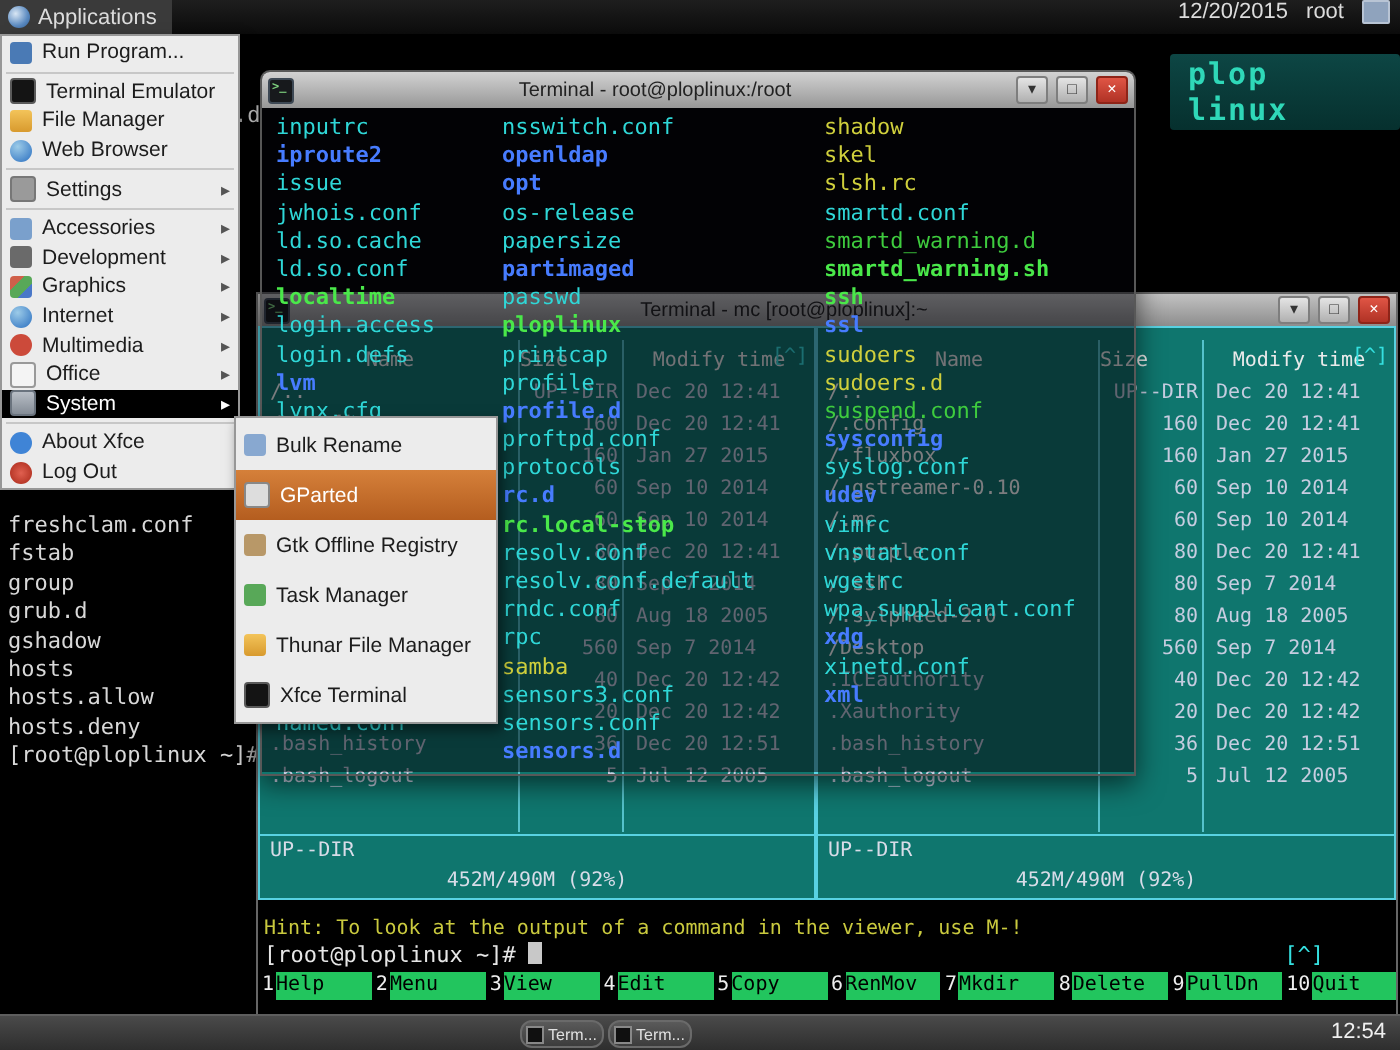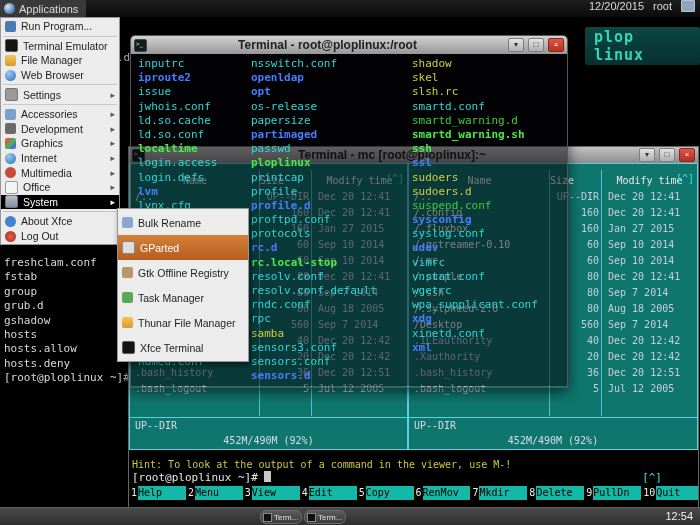--- a/index.html
+++ b/index.html
@@ -24,21 +24,21 @@
   .bgterm{position:absolute;left:4px;top:256px;z-index:4;white-space:pre;
     font:11px "DejaVu Sans Mono",monospace;line-height:14.4px;color:#d8d8d8}
 
   
   .titlebar{height:16px;background:linear-gradient(#c2c2c2,#8d8d8d);display:flex;align-items:center;
     padding:0 3px;gap:4px}
   .tb-icon{width:11px;height:11px;background:#17191c;border:1px solid #3d4854;border-radius:2px;
     position:relative;flex:none}
   .tb-icon::after{content:">_";position:absolute;left:1px;top:0;
     font:bold 6px "DejaVu Sans Mono",monospace;color:#7ed07e}
-  .tb-title{flex:1;text-align:center;font-size:12px;font-weight:bold;color:#222;
+  .tb-title{flex:1;text-align:center;font-size:10px;font-weight:normal;color:#222;
     white-space:nowrap;overflow:hidden}
   .tb-btn{width:14px;height:12px;border:1px solid #7e7e7e;border-radius:2px;flex:none;
     background:linear-gradient(#e4e4e4,#b0b0b0);font-size:8px;line-height:11px;text-align:center;color:#333}
   .tb-close{background:linear-gradient(#e05545,#b03225);border-color:#8e2418;color:#fff}
 
   
   .mc-win{position:absolute;left:128px;top:146px;width:569px;height:361px;z-index:10;
     border:1px solid #666;background:#000;box-shadow:0 3px 10px rgba(0,0,0,.55)}
   .mc-content{position:relative;height:343px;background:#000;font-family:"DejaVu Sans Mono",monospace}
   .mc-panels{display:flex;height:287px}
@@ -63,21 +63,21 @@
   .mc-mini{border-top:1px solid #58d2e2;height:15px;line-height:15px;font-size:10px;
     color:#d8dce8;padding-left:5px}
   .mc-free{height:16px;line-height:16px;text-align:center;font-size:10px;color:#d8dce8}
   .mc-hint{height:13px;line-height:13px;font-size:10px;color:#c9c93e;padding-left:3px;margin-top:8px}
   .mc-prompt{position:relative;height:14px;line-height:14px;font-size:11px;color:#e6e6e6;padding-left:3px}
   .cursor{display:inline-block;width:7px;height:11px;background:#c8c8c8;vertical-align:-1px}
   .pmark{position:absolute;right:36px;top:0;color:#35e0e0}
   .mc-fkeys{display:flex;height:14px;margin-top:1px;font-size:10px}
   .fk{flex:1;display:flex;min-width:0}
   .fk-n{color:#eee;padding:0 1px 0 2px;line-height:14px}
-  .fk-l{flex:1;background:#14b8a6;color:#000;overflow:hidden;line-height:14px;white-space:nowrap}
+  .fk-l{flex:1;background:#22c55e;color:#000;overflow:hidden;line-height:14px;white-space:nowrap}
 
   
   .term-win{position:absolute;left:130px;top:35px;width:436px;height:351px;z-index:20;
     border:1px solid #585858;border-radius:5px 5px 0 0;box-shadow:0 4px 14px rgba(0,0,0,.6)}
   .term-win .titlebar{height:18px;border-radius:4px 4px 0 0;background:linear-gradient(#d2d2d2,#979797)}
   .term-content{position:relative;height:332px;background:rgba(3,4,10,.52);overflow:hidden}
   .tcol{position:absolute;top:3px;font:11px "DejaVu Sans Mono",monospace;line-height:14.2px;white-space:pre}
   .tcol0{left:7px}.tcol1{left:120px}.tcol2{left:281px}
   .tl{height:14.2px}
   .cyan{color:#2fd7d7}

